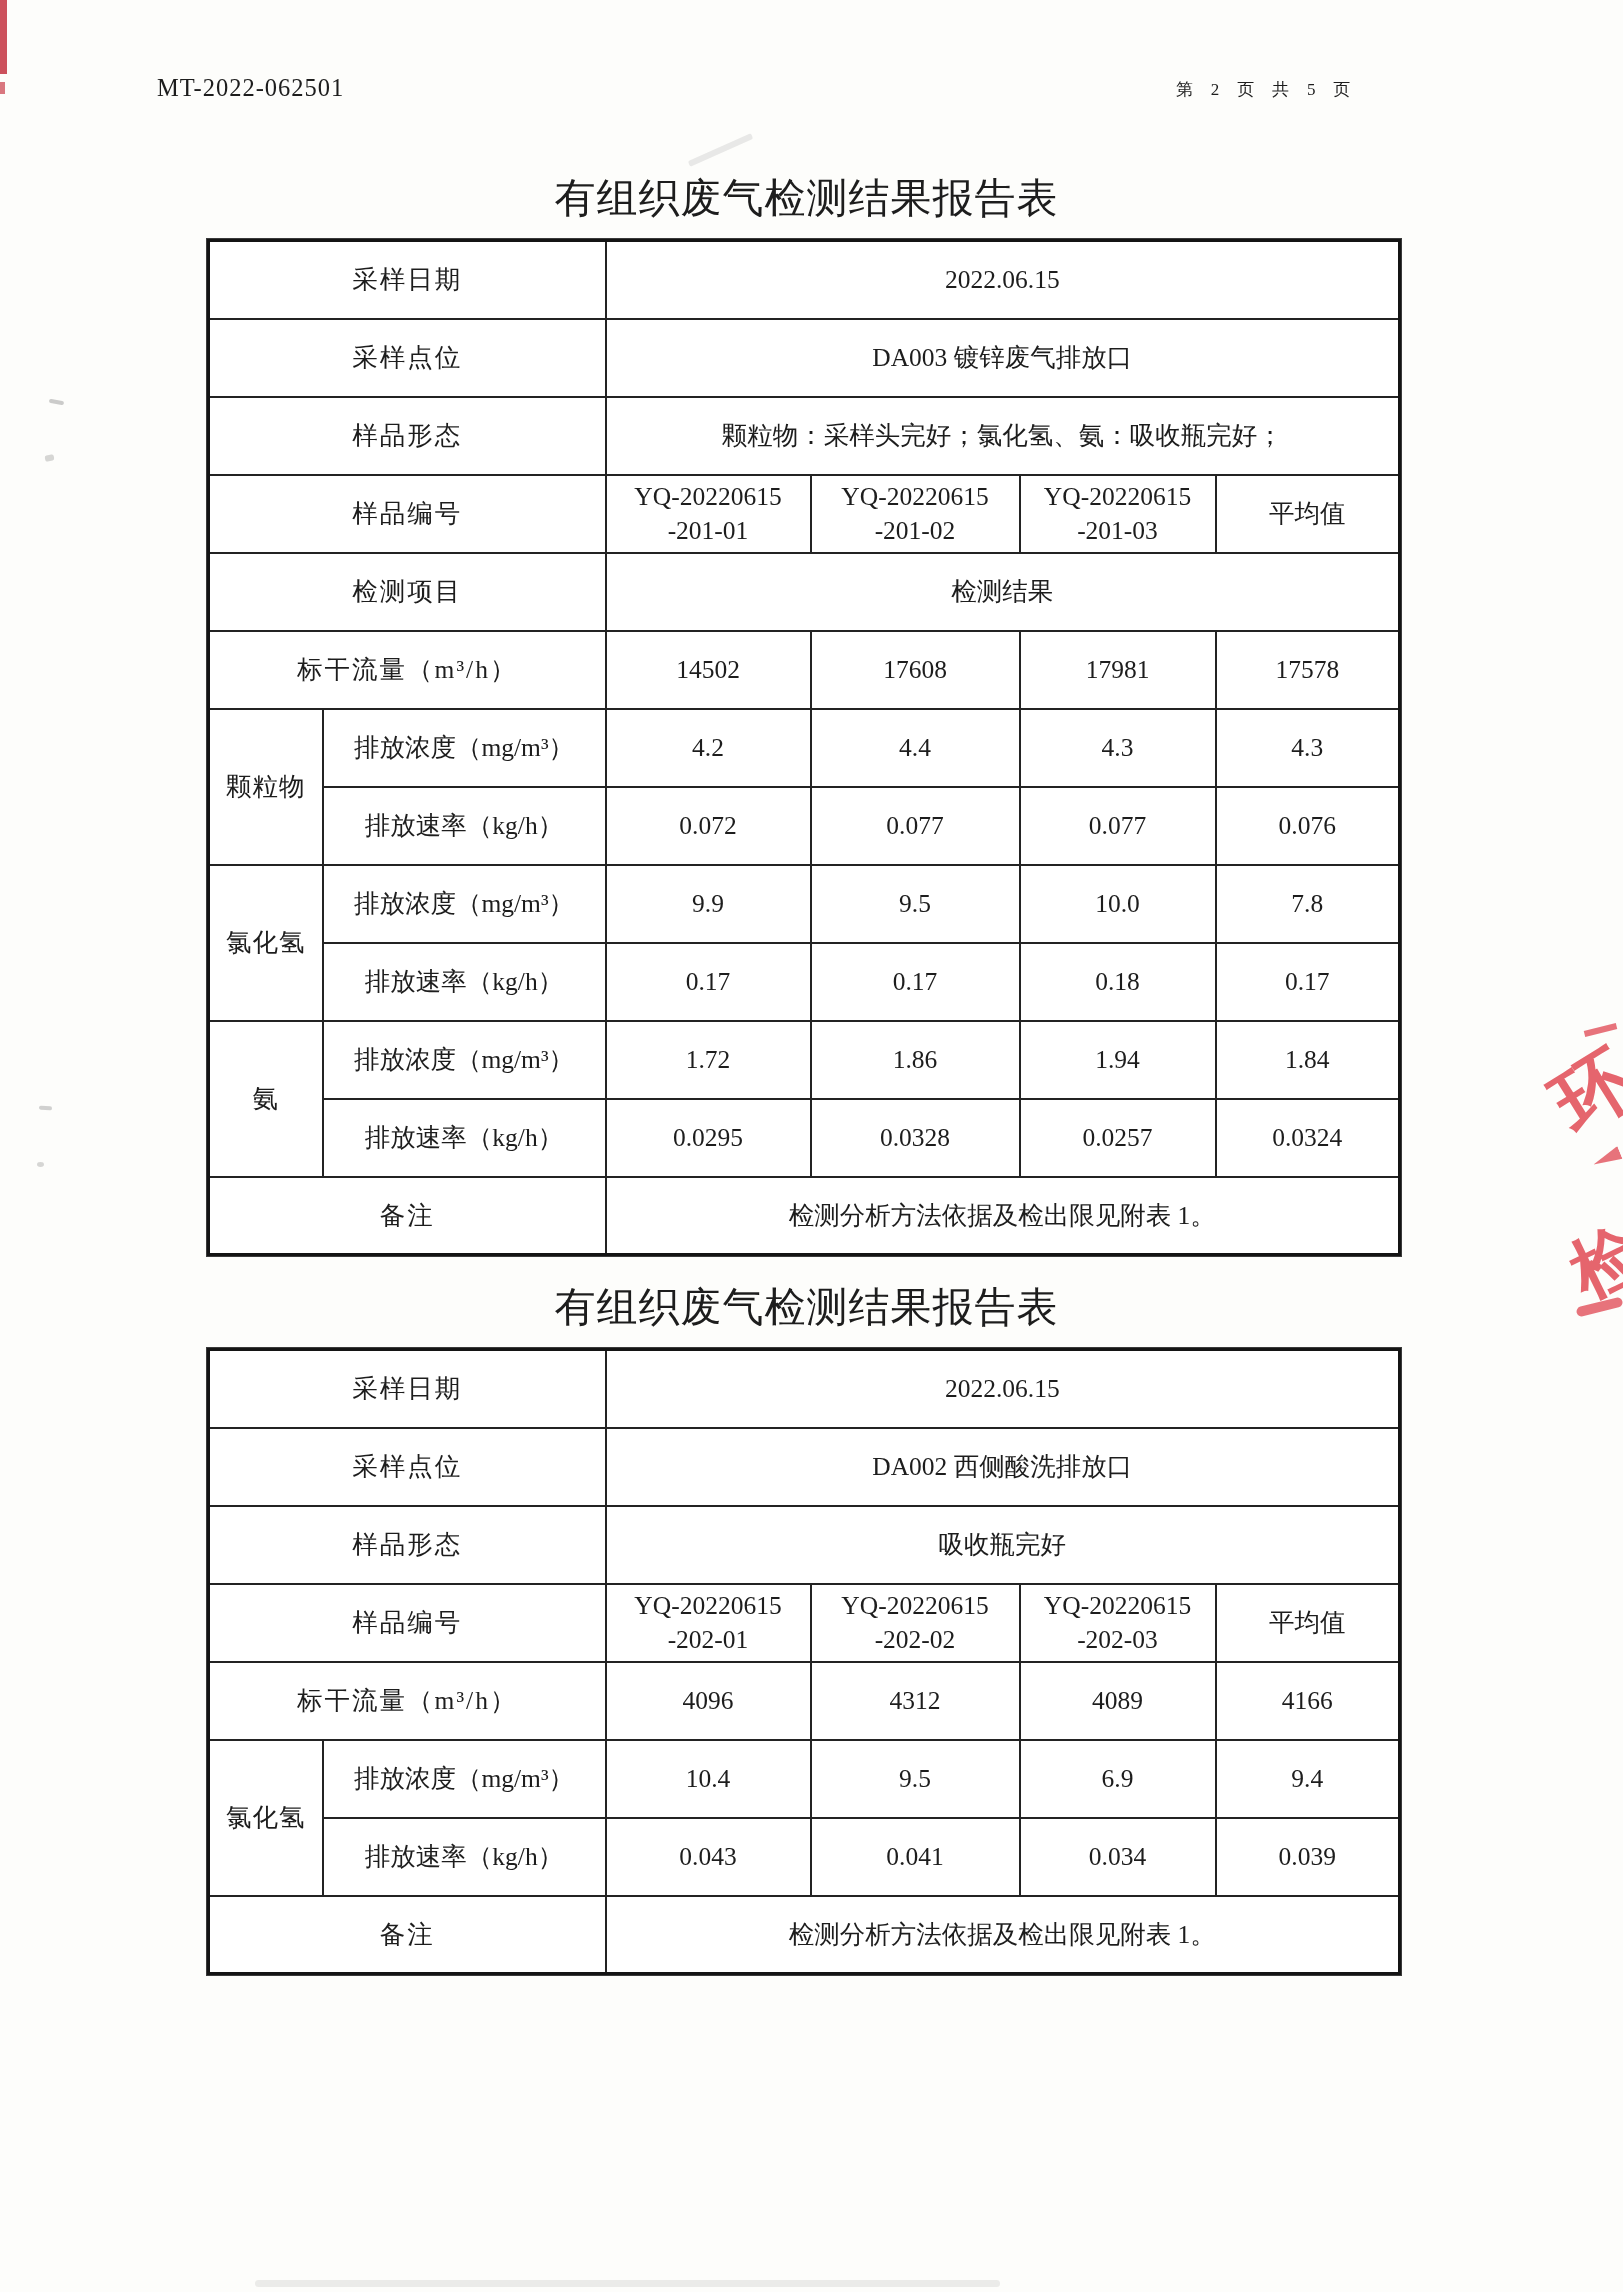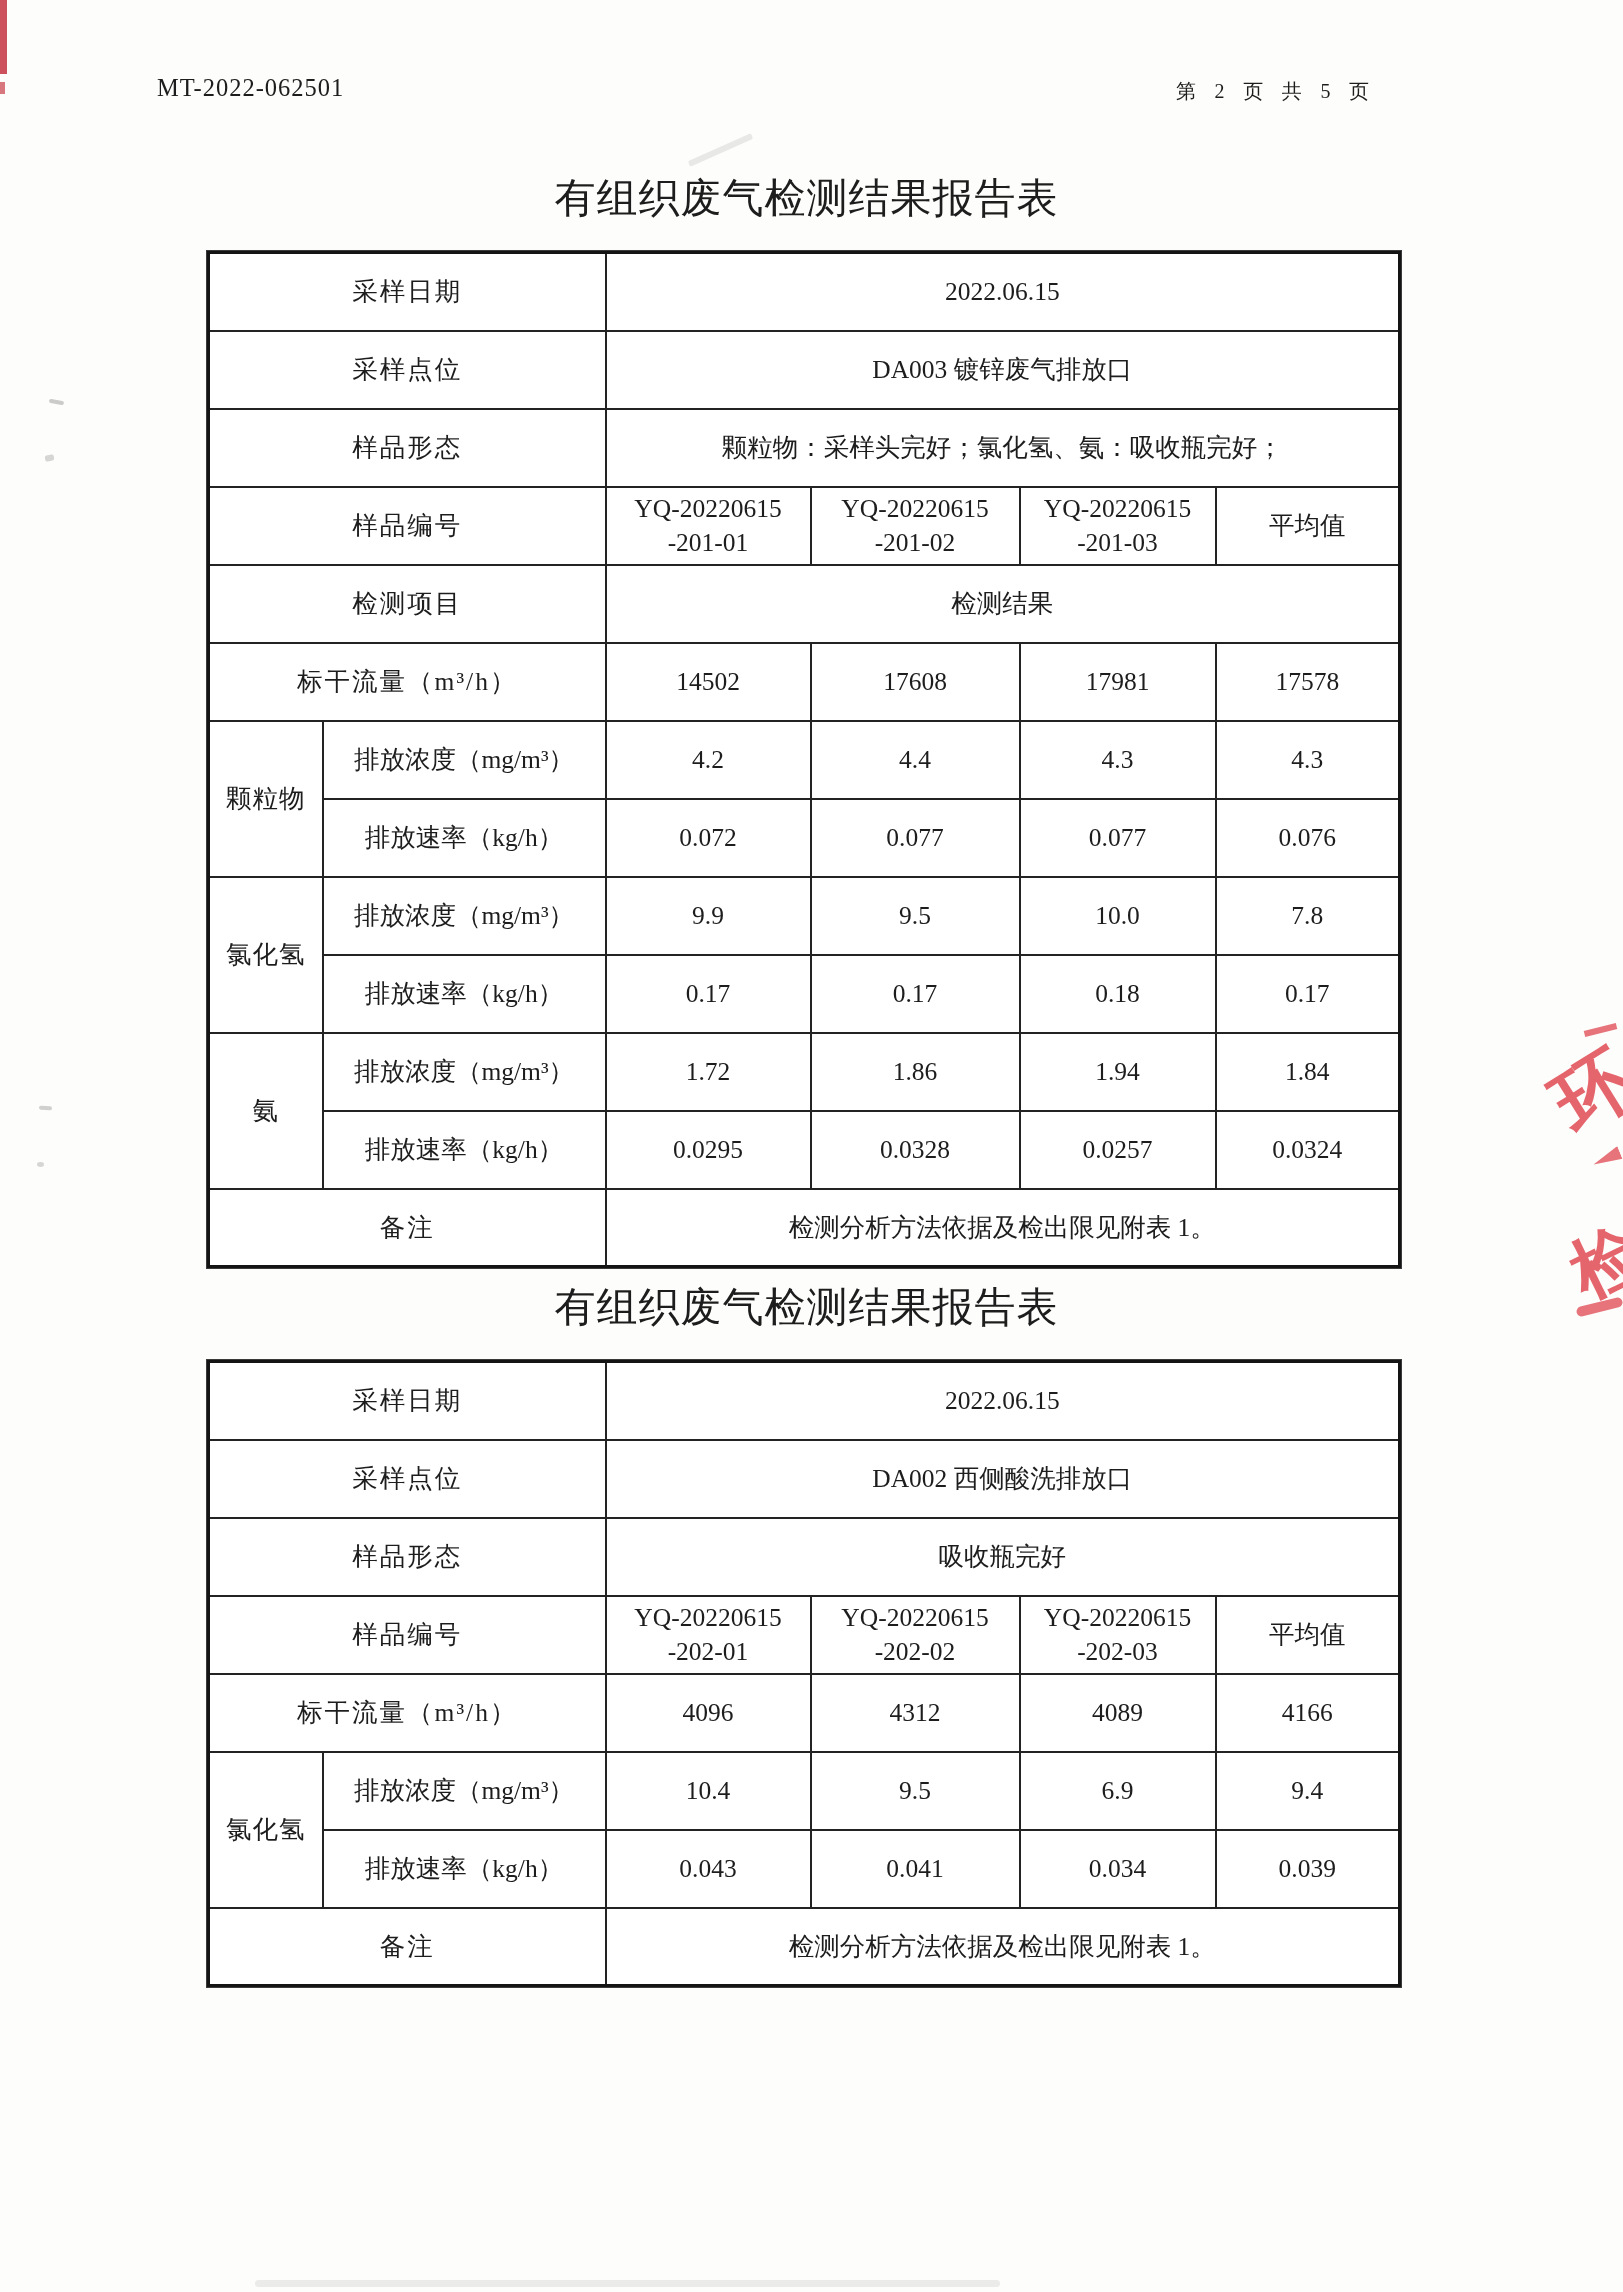--- a/index.html
+++ b/index.html
@@ -2,29 +2,29 @@
 <html><head>
 <meta charset="utf-8">
 <style>
   html,body{margin:0;padding:0;background:#ffffff;}
   .page{
     position:relative;width:1623px;height:2293px;background:#fdfdfb;
     font-family:"Liberation Serif","DejaVu Serif",serif;color:#1d1d1d;overflow:hidden;padding-left:25px;
   }
   
   .doc-number{position:absolute;left:157px;top:74px;font-size:24.5px;letter-spacing:1px;}
-  .page-info{position:absolute;left:1176px;top:78px;font-size:20px;letter-spacing:2.9px;word-spacing:7.8px;white-space:nowrap;}
+  .page-info{position:absolute;left:1176px;top:78px;font-size:17px;letter-spacing:2.9px;word-spacing:7.8px;white-space:nowrap;}
   
   .tbl-title{position:absolute;left:207px;width:1191px;text-align:center;font-size:41px;font-weight:500;letter-spacing:1px;margin:4px;}
   .t1{top:167px;}
   .t2{top:1276px;}
   
   table.report{
     position:absolute;left:207px;width:1191px;border-collapse:collapse;table-layout:fixed;
-    font-size:25.5px;text-align:center;background:#fff;margin-top:12px;
+    font-size:25.5px;text-align:center;background:#fff;
   }
   table.report td{border:2px solid #232323;padding:0 5.9px;vertical-align:middle;line-height:1.3;overflow:hidden;}
   table.report{border:3.9px solid #141414;outline:1px solid #3a3a3a;}
   tr.r{height:78px;}
   tr.sect td{border-top-width:2.9px;}
   td.idcell{white-space:pre-line;font-size:25.5px;}
   td.grp{letter-spacing:1px;}
   td.lab{letter-spacing:2px;}
   
   .red-edge{position:absolute;left:0;top:0;width:6.9px;height:74px;background:#c8424e;opacity:.92;}

